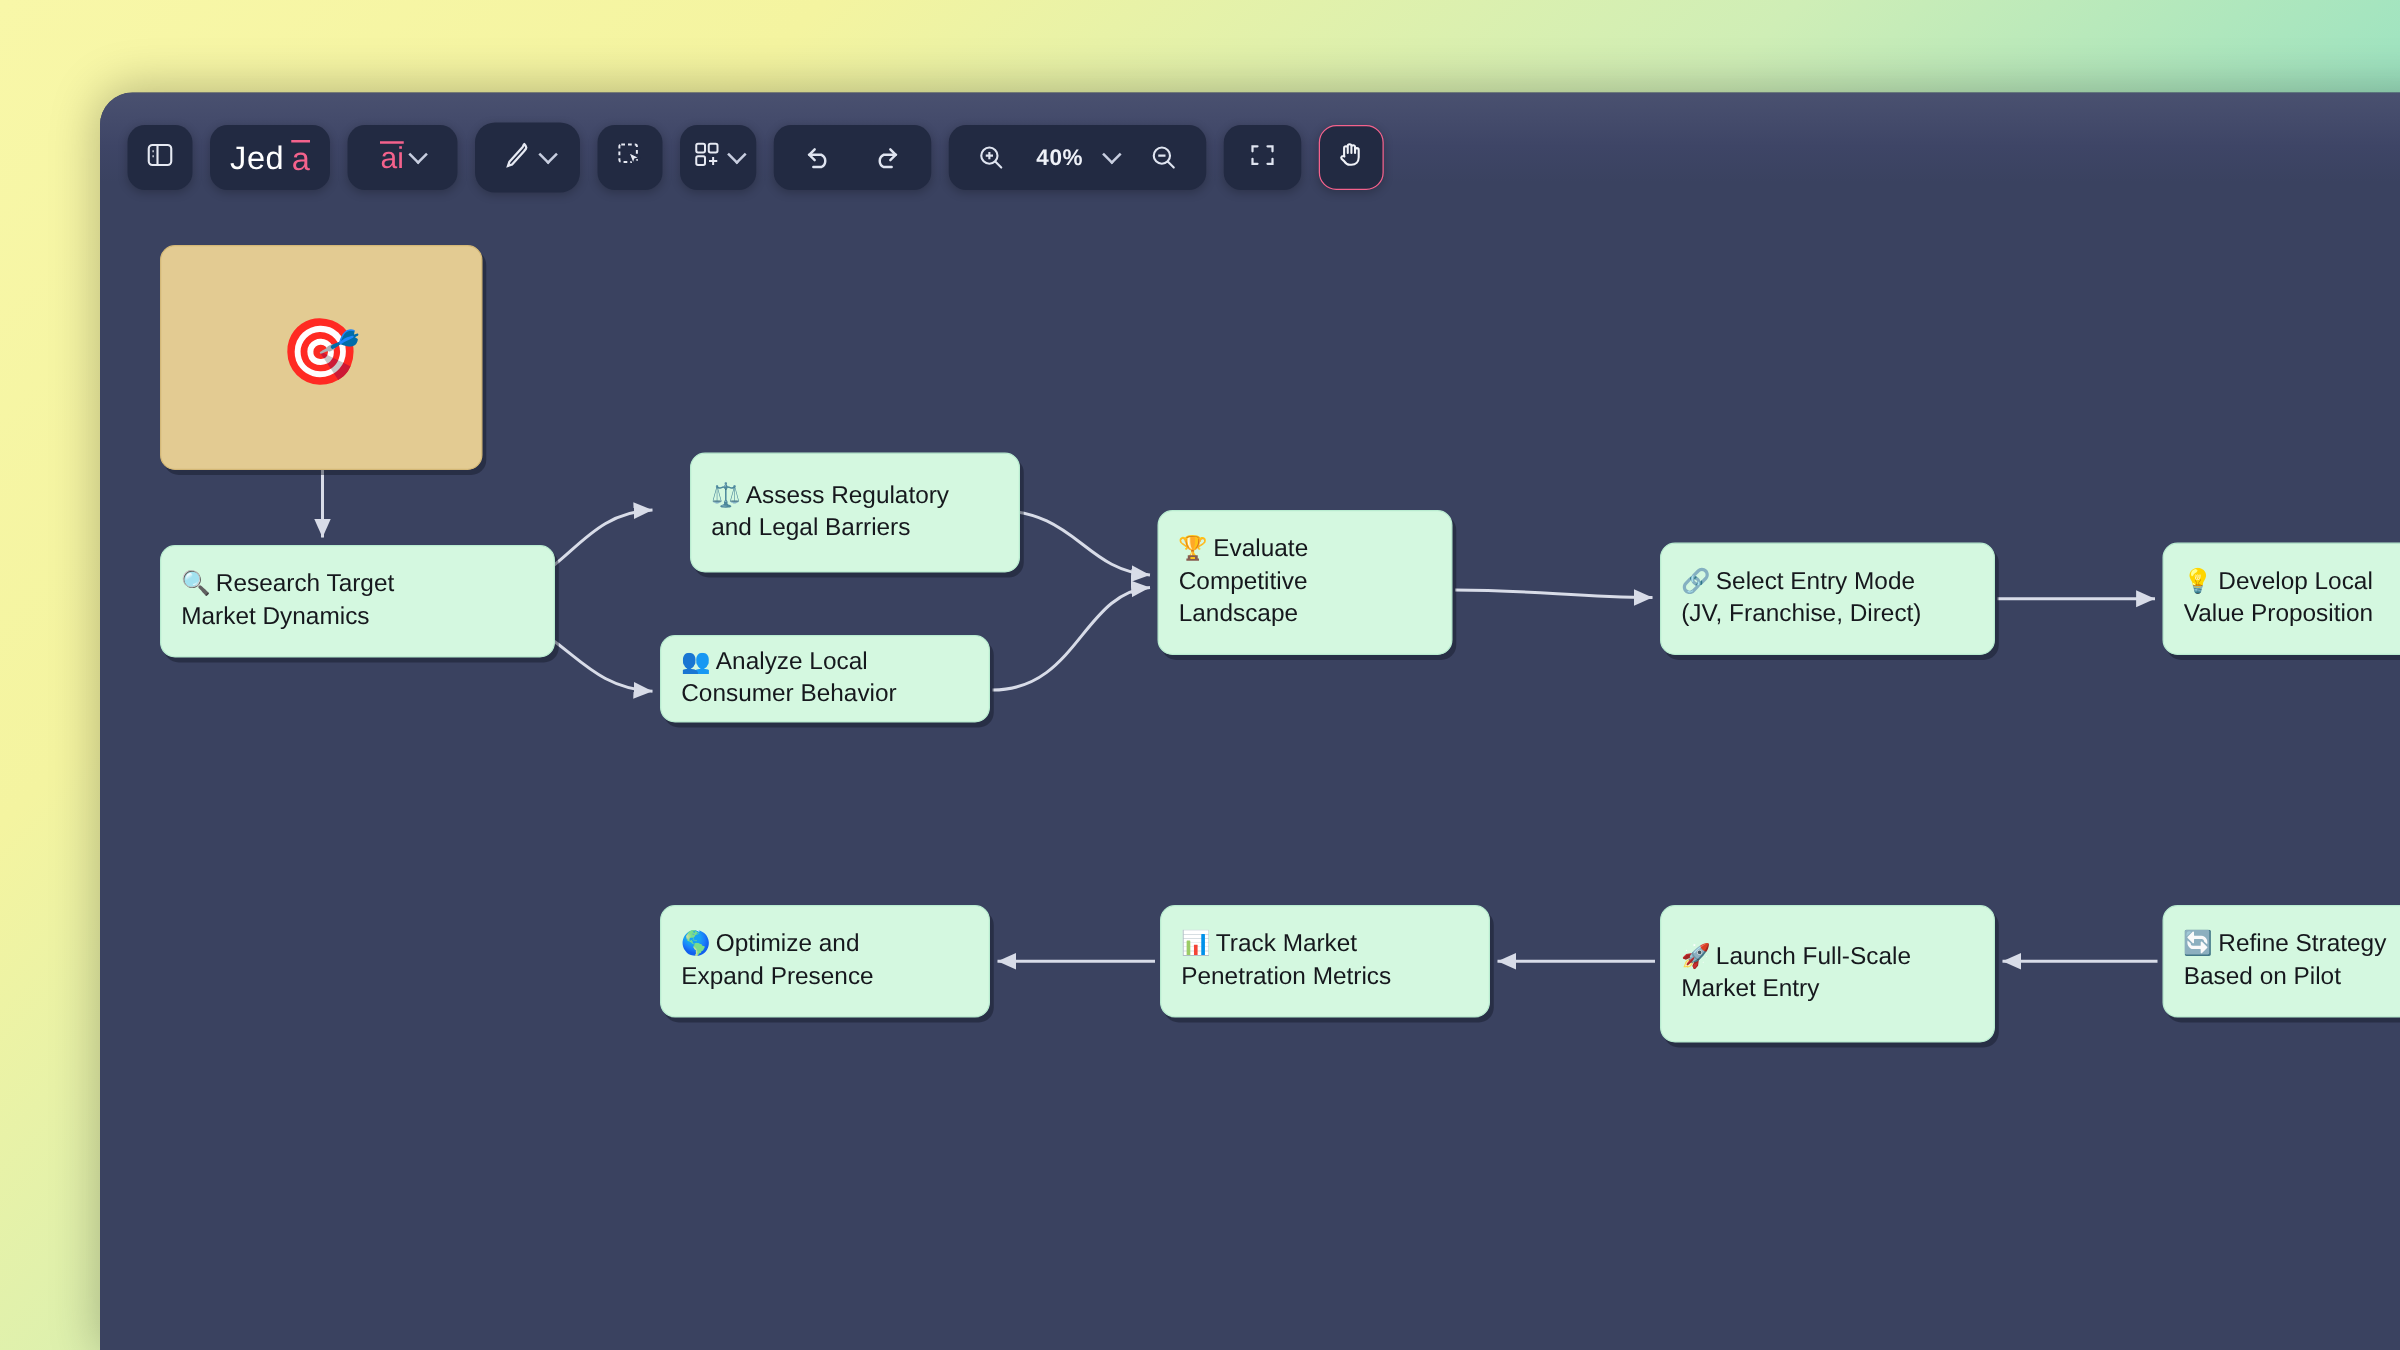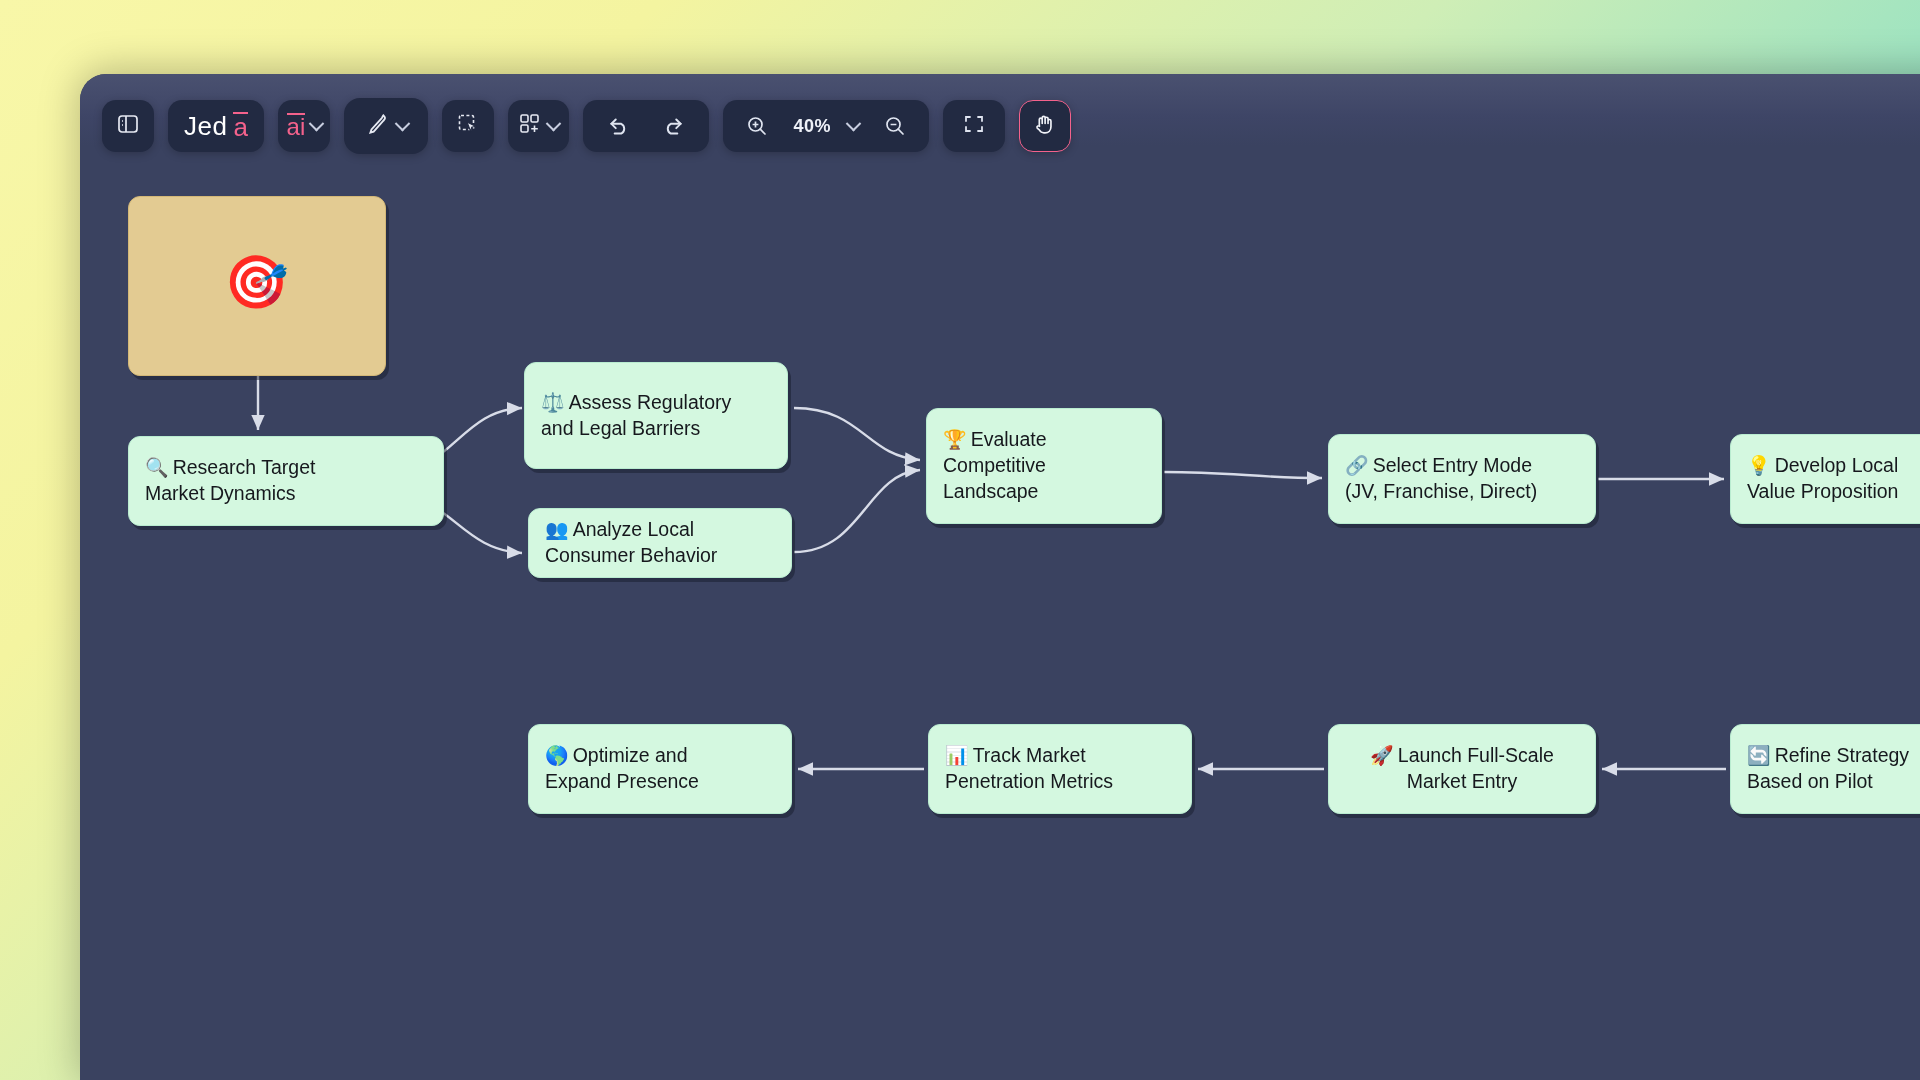--- a/index.html
+++ b/index.html
@@ -68,21 +68,21 @@
   .tb-wide { border-radius: 16px; }
 
   #logo-btn {
     font-size: 26px;
     letter-spacing: .5px;
     color: #ffffff;
     padding: 0 16px;
     font-family: "Liberation Sans", sans-serif;
   }
   .logo-a { color: #f4628c; border-top: 2.5px solid #f4628c; line-height: 1; display:inline-block;}
-  #ai-btn { font-size: 24px; color: #f4628c; padding: 0 8px; }
+  #ai-btn { font-size: 24px; color: #f4628c; padding: 0 26px; }
   #ai-btn .ai-a { border-top: 2.5px solid #f4628c; display:inline-block; line-height:1;}
 
   .chev { display:inline-block; width:11px; height:11px;
           border-right:2px solid #c8cee0; border-bottom:2px solid #c8cee0;
           transform: rotate(45deg) translate(-2px,-2px); }
 
   #hand-btn {
     border: 1.6px solid #f4628c;
     background: #222a42;
   }
@@ -154,21 +154,21 @@
     </svg>
 
     <div id="node-layer">
         <div class="node tan" style="left: 48px; top: 122px; width: 258px; height: 180px;">
           <div class="big-emoji">🎯</div>
         </div>
         <div class="node green" style="left: 48px; top: 362px; width: 316px; height: 90px;">
           <div class="ntext"><span class="nemoji">🔍</span>Research Target
 Market Dynamics</div>
         </div>
-        <div class="node green" style="left: 444px; top: 288px; width: 264px; height: 107px;">
+        <div class="node green" style="left: 472px; top: 288px; width: 264px; height: 96px;">
           <div class="ntext"><span class="nemoji">⚖️</span>Assess Regulatory
 and Legal Barriers</div>
         </div>
         <div class="node green" style="left: 448px; top: 434px; width: 264px; height: 70px;">
           <div class="ntext"><span class="nemoji">👥</span>Analyze Local
 Consumer Behavior</div>
         </div>
         <div class="node green" style="left: 846px; top: 334px; width: 236px; height: 116px;">
           <div class="ntext"><span class="nemoji">🏆</span>Evaluate
 Competitive
@@ -179,21 +179,21 @@
 (JV, Franchise, Direct)</div>
         </div>
         <div class="node green" style="left: 1650px; top: 360px; width: 268px; height: 90px;">
           <div class="ntext"><span class="nemoji">💡</span>Develop Local
 Value Proposition</div>
         </div>
         <div class="node green" style="left: 1650px; top: 650px; width: 268px; height: 90px;">
           <div class="ntext"><span class="nemoji">🔄</span>Refine Strategy
 Based on Pilot</div>
         </div>
-        <div class="node green" style="left: 1248px; top: 650px; width: 268px; height: 90px; text-align: center;">
+        <div class="node green" style="left: 1248px; top: 650px; width: 268px; height: 110px;">
           <div class="ntext"><span class="nemoji">🚀</span>Launch Full-Scale
 Market Entry</div>
         </div>
         <div class="node green" style="left: 848px; top: 650px; width: 264px; height: 90px;">
           <div class="ntext"><span class="nemoji">📊</span>Track Market
 Penetration Metrics</div>
         </div>
         <div class="node green" style="left: 448px; top: 650px; width: 264px; height: 90px;">
           <div class="ntext"><span class="nemoji">🌎</span>Optimize and
 Expand Presence</div>

